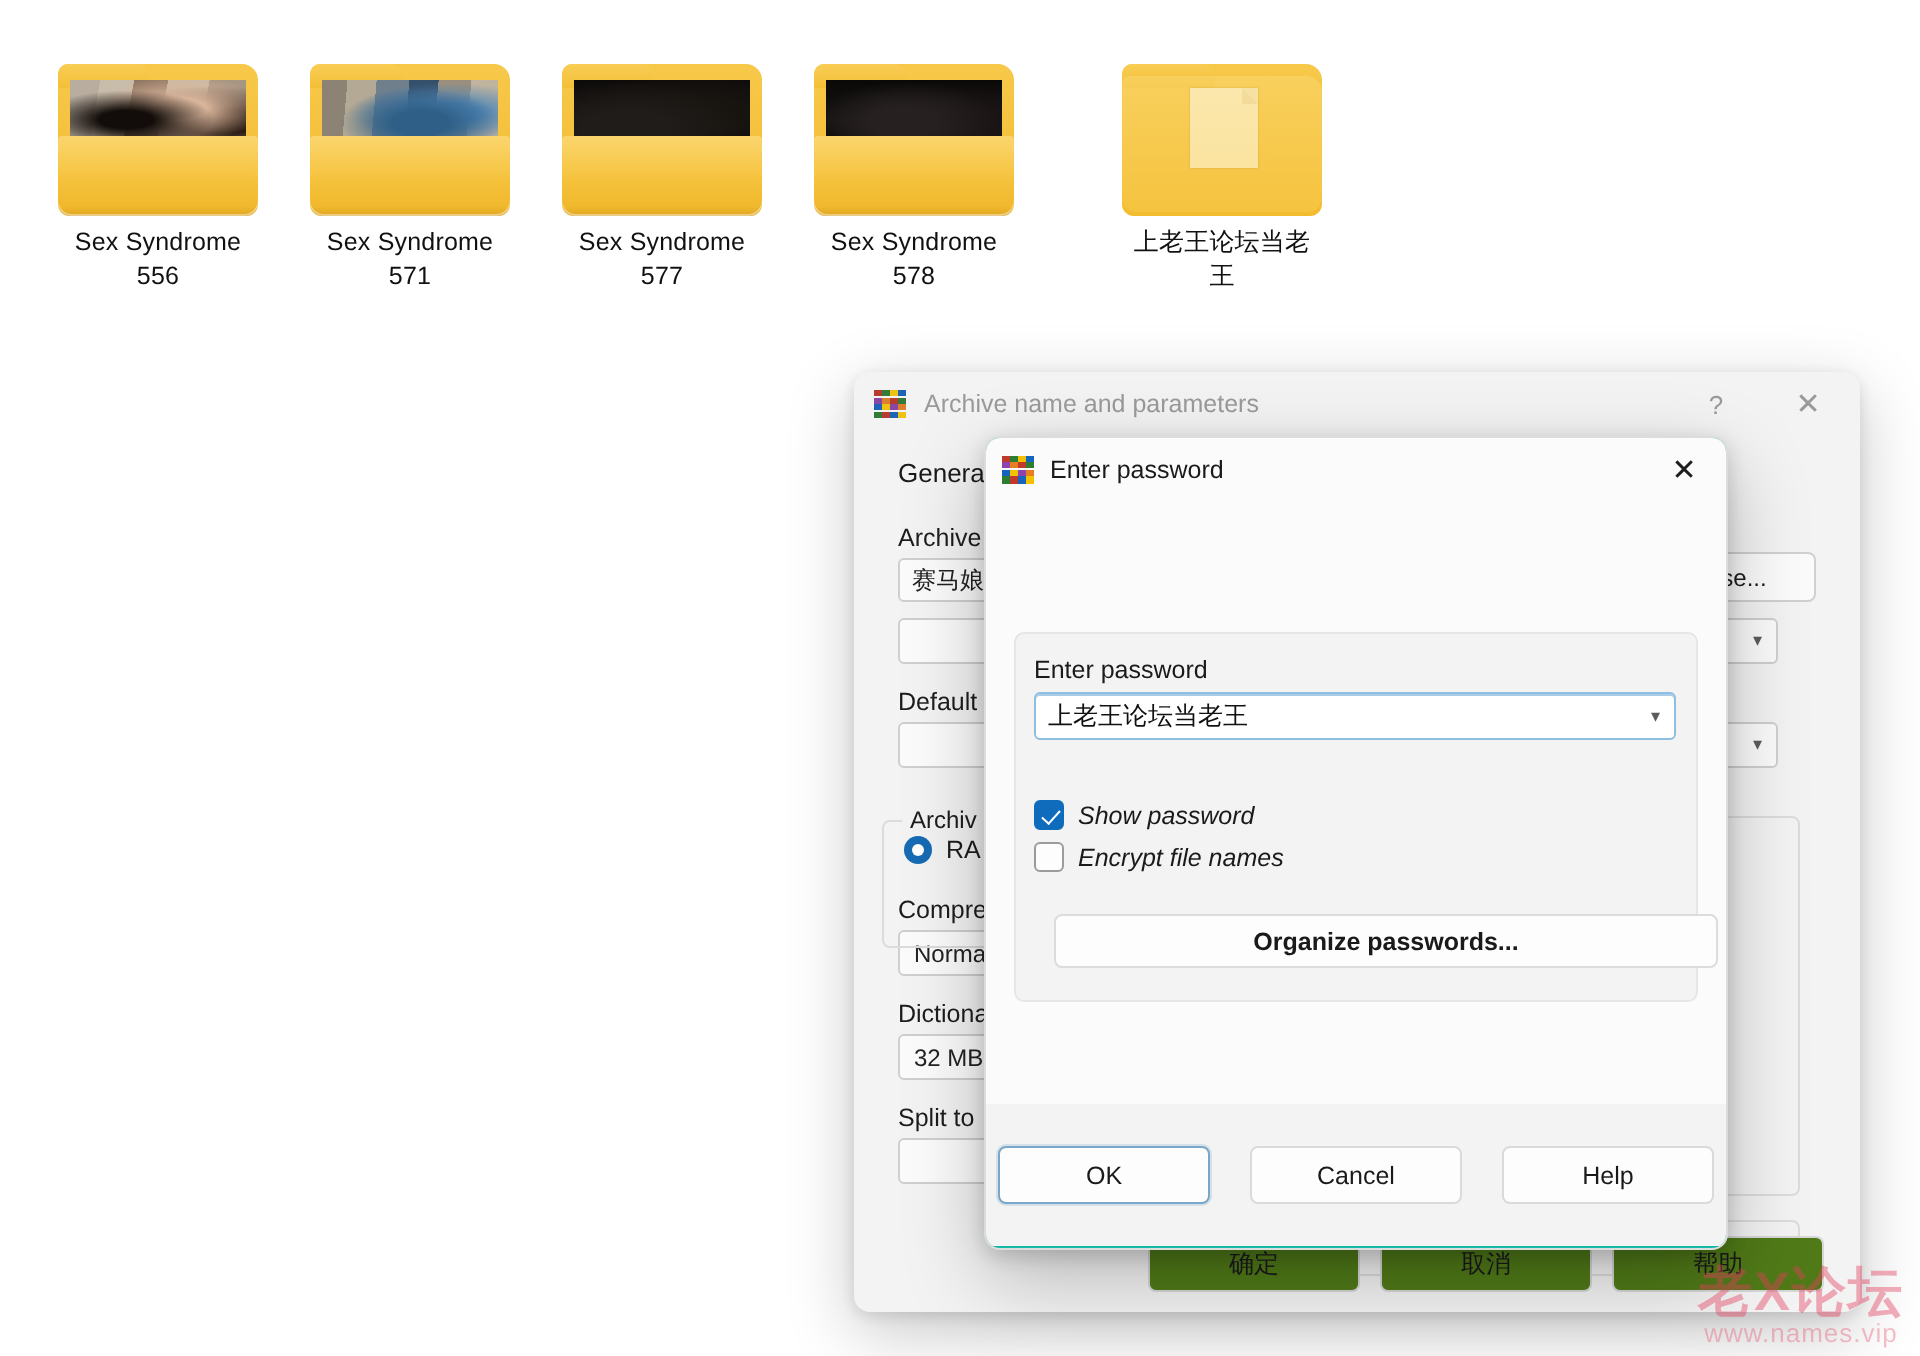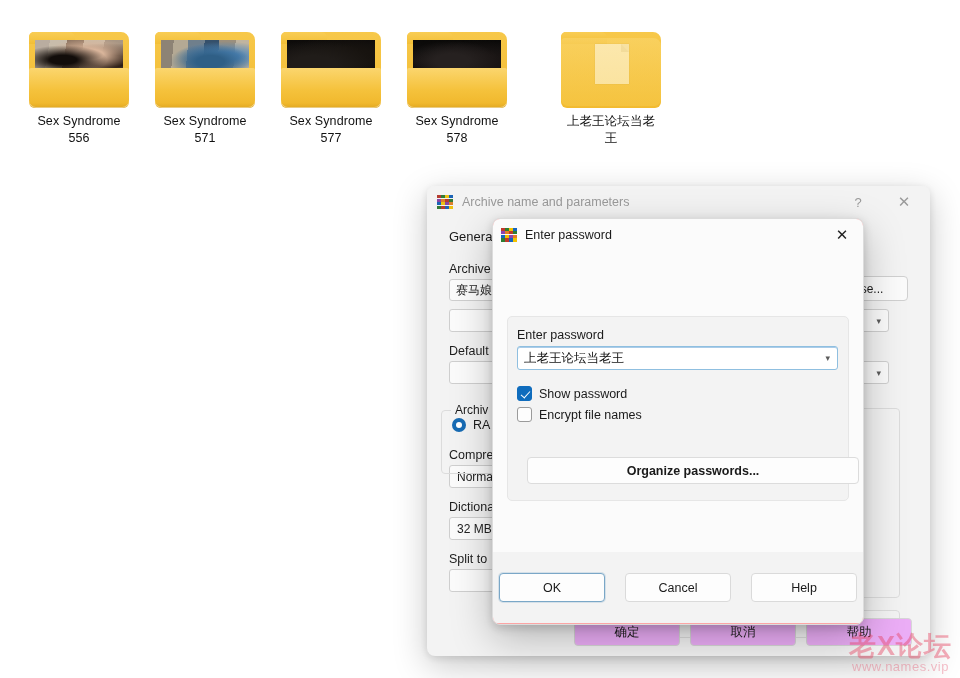--- a/index.html
+++ b/index.html
@@ -294,34 +294,34 @@
     left: 0; right: 0; bottom: 0;
     height: 48px;
     display: flex;
     align-items: center;
     justify-content: flex-end;
     gap: 10px;
     padding-right: 18px;
   }
   .footer-btn {
     width: 104px; height: 26px;
-    background: #f0abfc;
+    background: #4d7c0f;
     border: 1px solid #d6d6d6;
     border-radius: 4px;
     font-size: 12.5px;
     color: #1b1b1b;
     display: flex; align-items: center; justify-content: center;
   }
 
   
   #pwd-dialog {
     position: absolute;
     left: 492px; top: 218px;
     width: 370px; height: 405px;
-    background: #fca5a5;
+    background: #14b8a6;
     border-radius: 8px;
     border: 1px solid #dcdcdc;
     box-shadow: 0 14px 40px rgba(0,0,0,.25), 0 3px 10px rgba(0,0,0,.16);
     overflow: hidden;
   }
   #pwd-titlebar {
     height: 31px;
     background: #fbfbfb;
     display: flex;
     align-items: center;
@@ -377,21 +377,21 @@
     align-items: center;
     justify-content: space-between;
     padding: 0 7px 0 6px;
     box-sizing: border-box;
     box-shadow: 0 1px 0 rgba(15,108,189,.35) inset;
   }
   #pwd-input-value {
     font-size: 12.5px;
     color: #111;
   }
-  #pwd-checks { margin-top: 16px; }
+  #pwd-checks { margin-top: 30px; font-style: italic; }
   .pchk-row {
     display: flex;
     align-items: center;
     margin: 0 0 6px 9px;
     font-size: 12.5px;
     color: #1a1a1a;
   }
   .pchk {
     width: 15px; height: 15px;
     border: 1px solid #9b9b9b;

